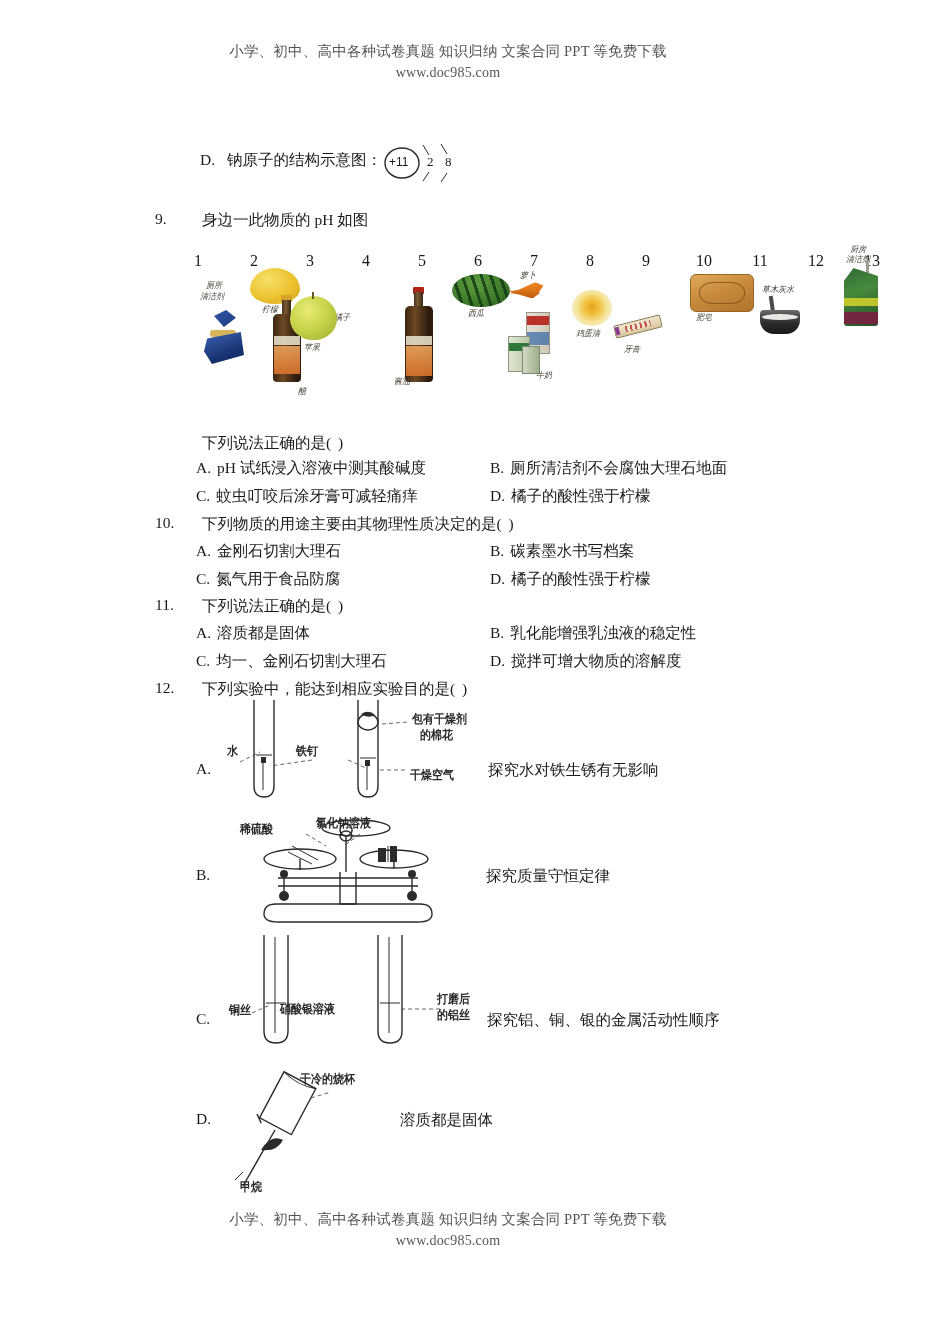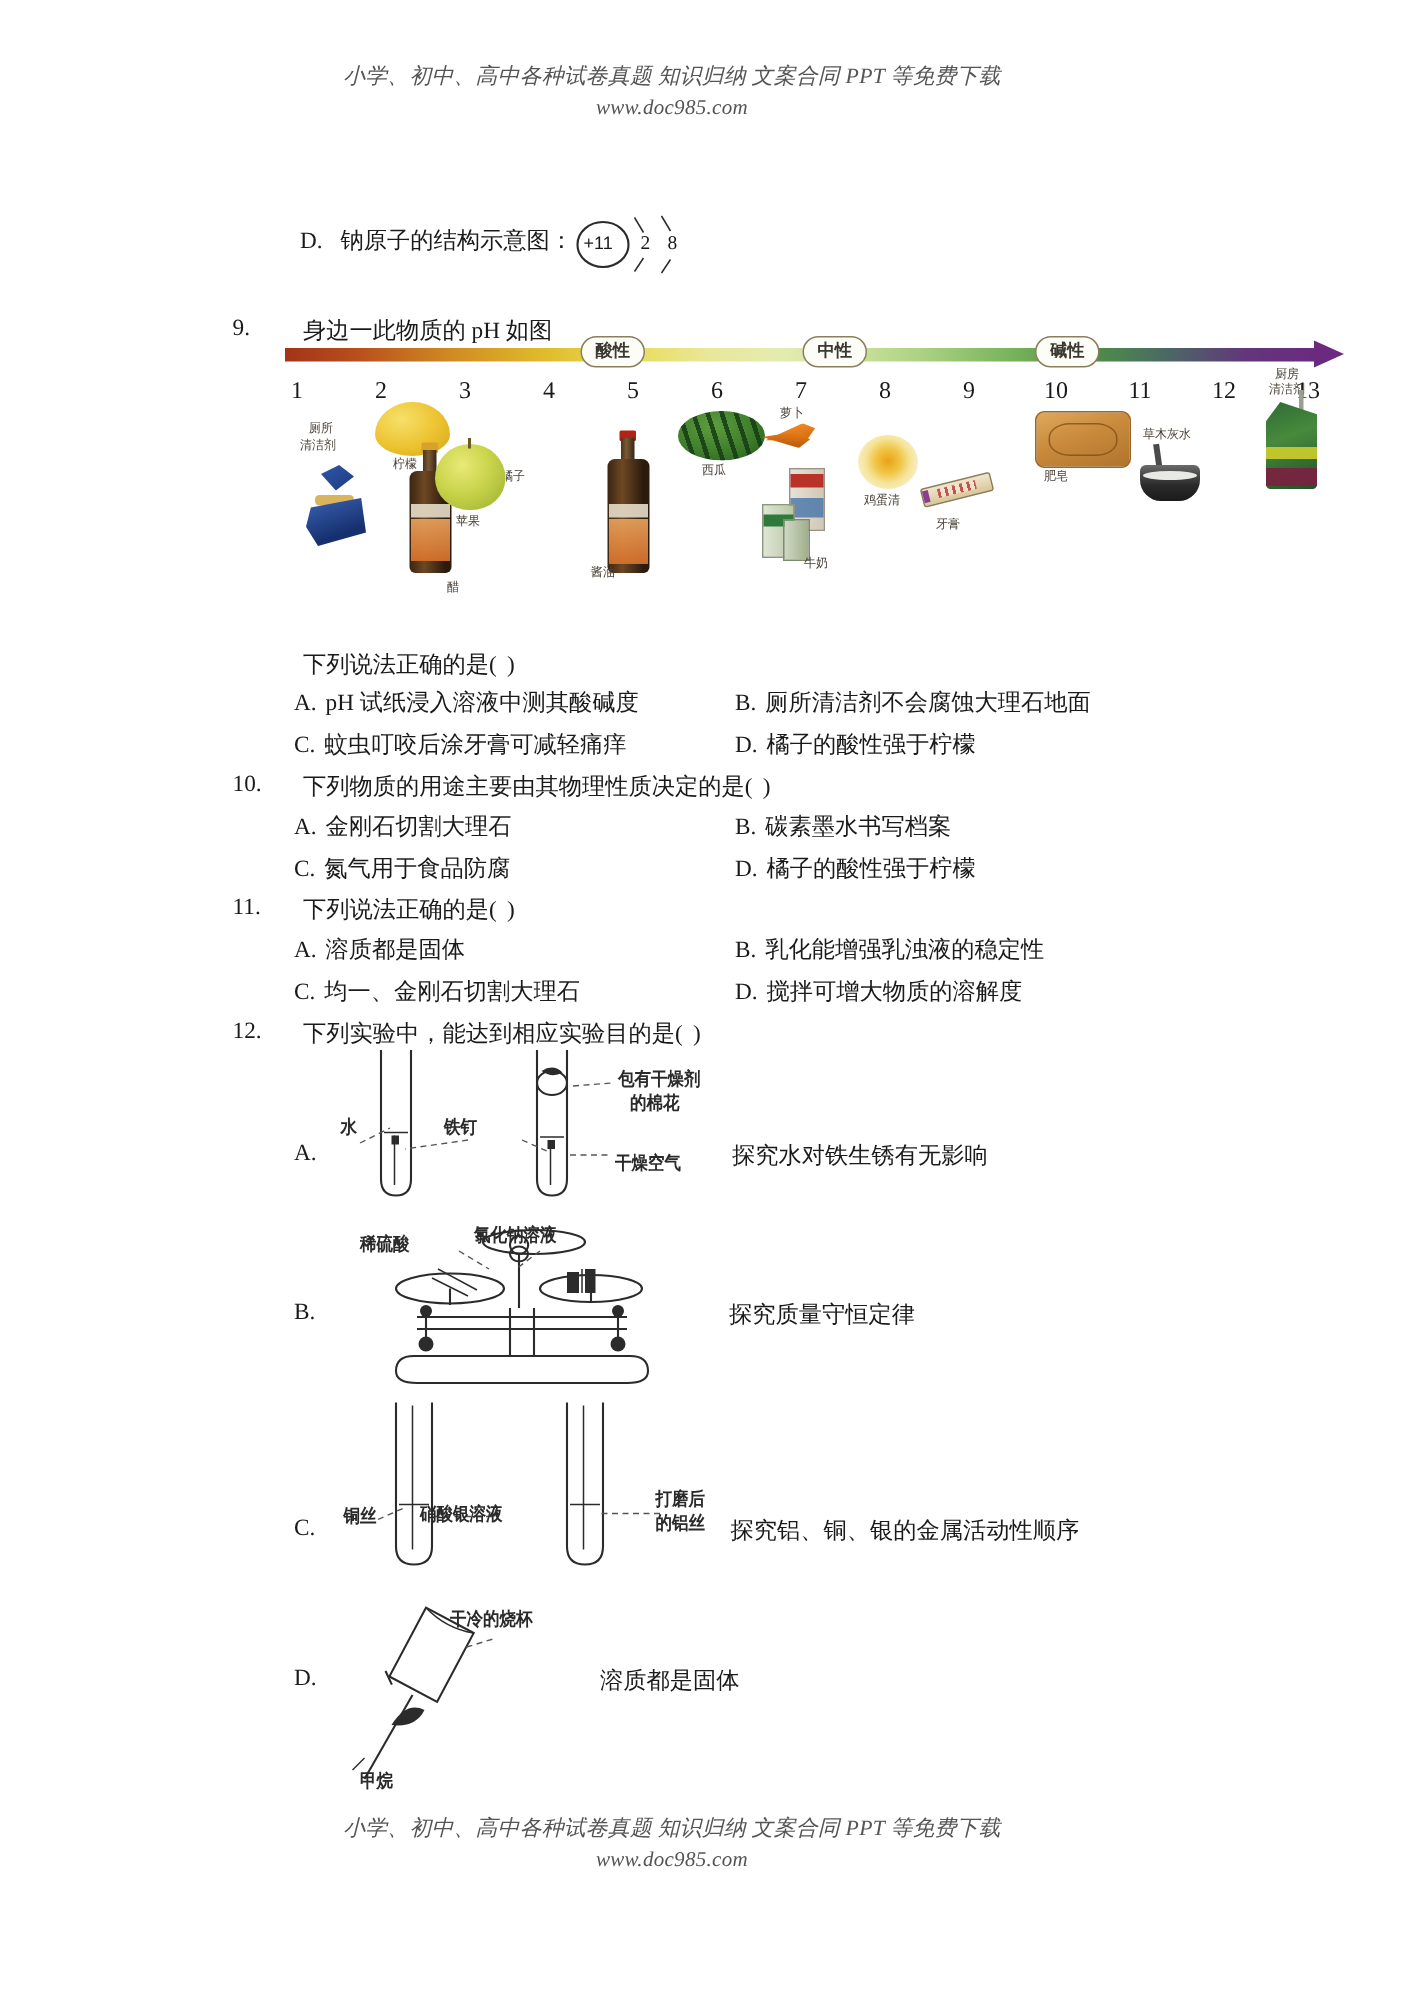--- a/index.html
+++ b/index.html
@@ -19,21 +19,20 @@
   
   .watermark {
     position: absolute;
     left: 0;
     width: 896px;
     text-align: center;
     color: #555;
     font-size: 14.5px;
     line-height: 1.55;
     letter-spacing: .2px;
-    font-style: italic;
   }
   .watermark .line2 { font-size: 14px; }
   #page-header { top: 40px; }
   #page-footer { top: 1208px; }
 
   
   .q-num {
     position: absolute;
     font-size: 15.5px;
     white-space: nowrap;
@@ -143,21 +142,21 @@
   }
 
   
   #ph-items {
     position: absolute;
     left: 0;
     top: 48px;
     width: 720px;
     height: 150px;
   }
-  .ph-item { position: absolute; }
+  .ph-item { position: absolute; font-style: italic; }
   .ph-cap {
     position: absolute;
     font-size: 8px;
     color: #4a4238;
     white-space: nowrap;
     font-family: "Liberation Sans", sans-serif;
     transform: scaleY(1.05);
   }
 
   
@@ -363,27 +362,20 @@
   </svg>
   <div style="position:absolute;left:7px;top:14px;font-size:12px;font-family:Liberation Sans, sans-serif">+11</div>
   <div style="position:absolute;left:45px;top:13px;font-size:13px">2</div>
   <div style="position:absolute;left:63px;top:13px;font-size:13px">8</div>
 </div>
 
 <div class="q-num" style="left:155px;top:210px">9.</div>
 <div class="q-stem" style="left:192px;top:210px">身边一此物质的 pH 如图</div>
 
 <div id="ph-figure">
-  <div id="ph-bar-wrap">
-    <div id="ph-bar"></div>
-    <div id="ph-arrow"></div>
-    <div class="ph-badge" id="badge-acid">酸性</div>
-    <div class="ph-badge" id="badge-neutral">中性</div>
-    <div class="ph-badge" id="badge-base">碱性</div>
-  </div>
 
   <div id="ph-numbers">
     <span style="left:8px">1</span>
     <span style="left:64px">2</span>
     <span style="left:120px">3</span>
     <span style="left:176px">4</span>
     <span style="left:232px">5</span>
     <span style="left:288px">6</span>
     <span style="left:344px">7</span>
     <span style="left:400px">8</span>

